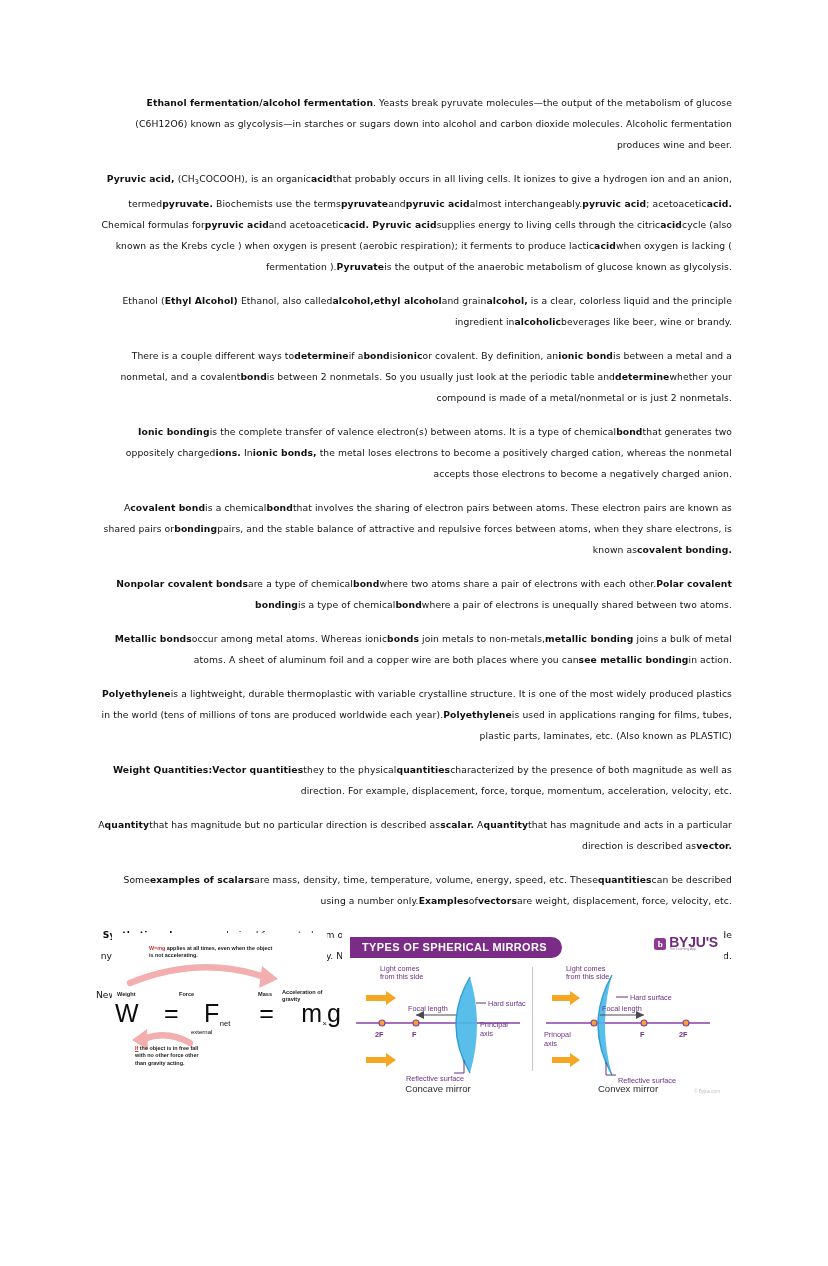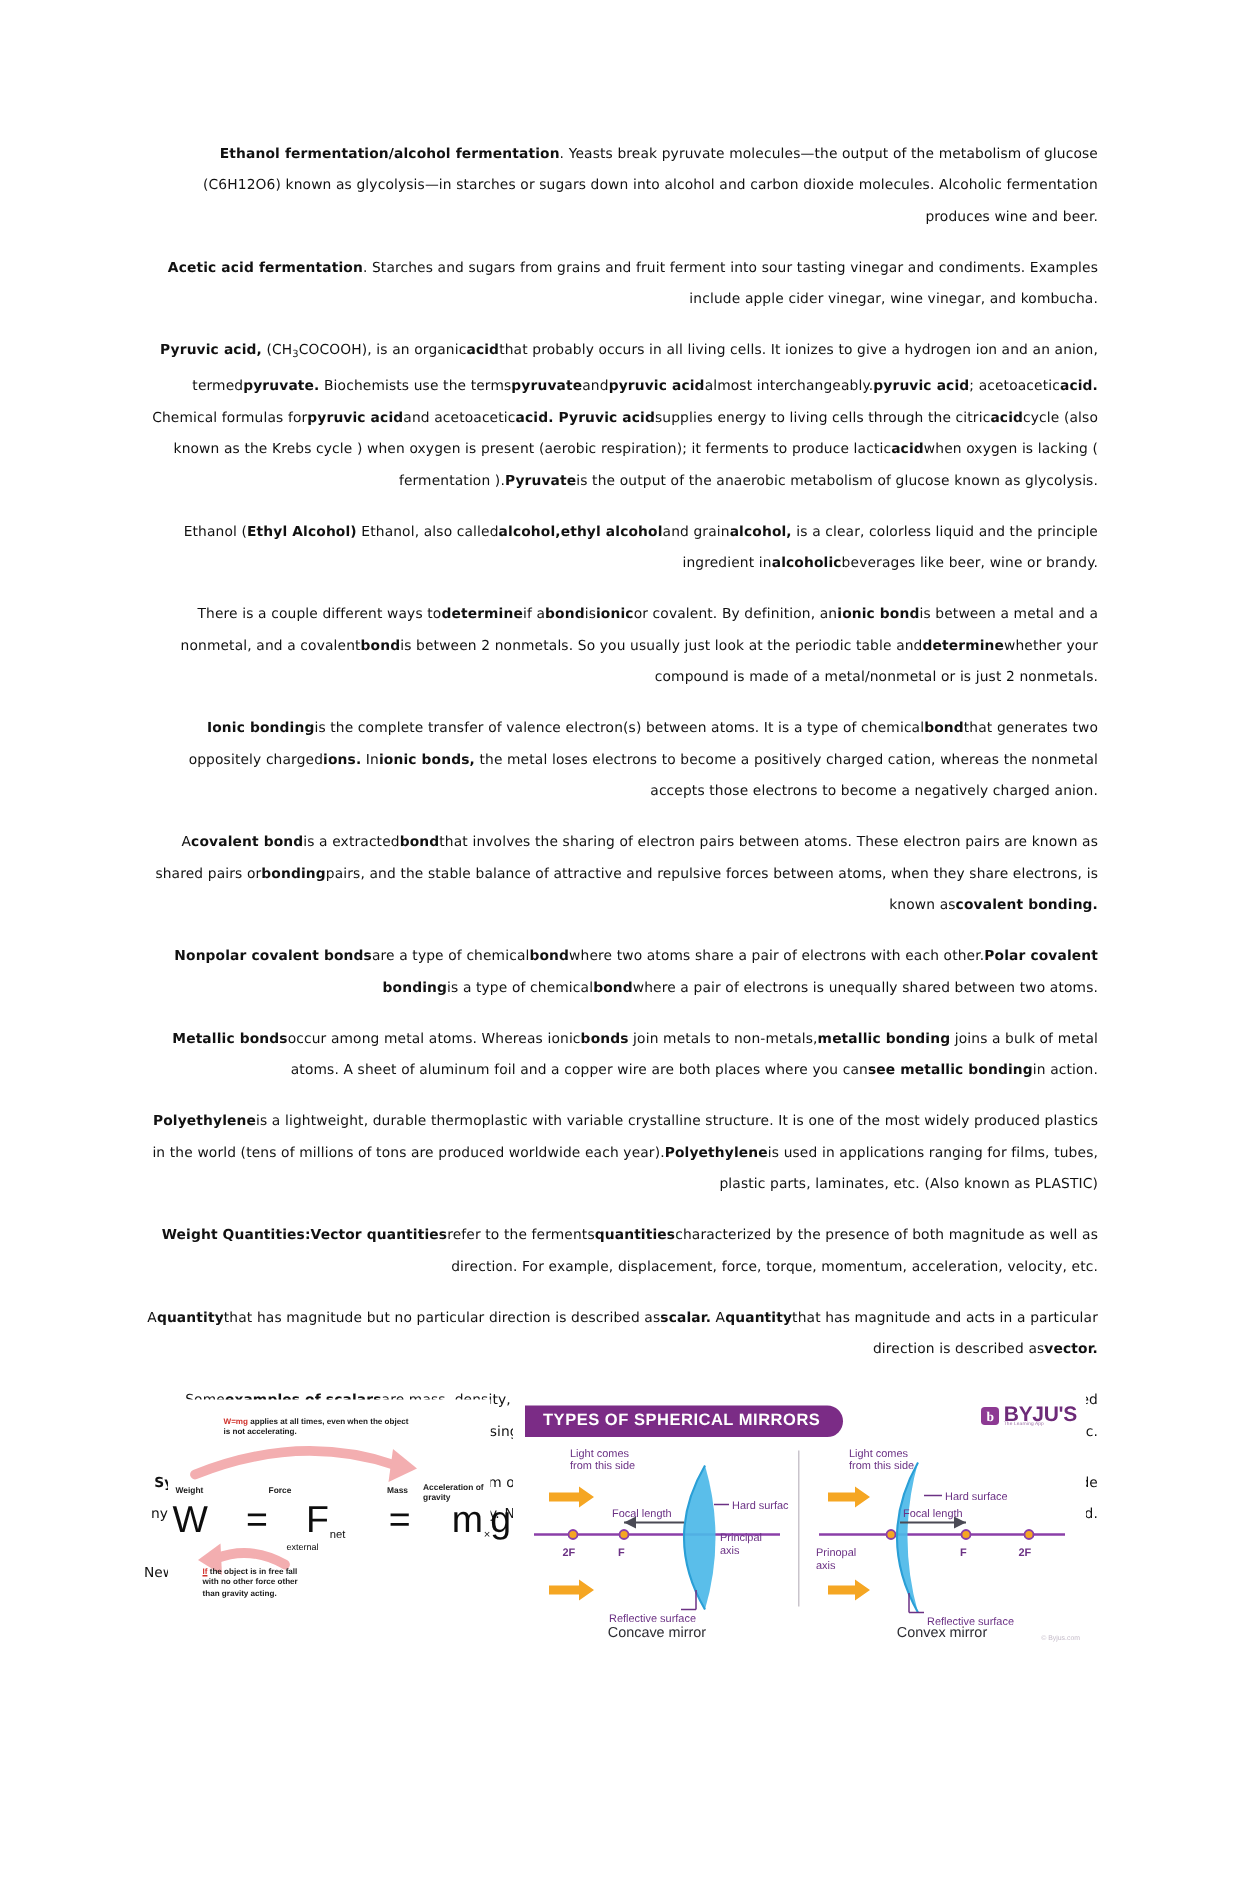--- a/index.html
+++ b/index.html
@@ -205,30 +205,29 @@
     fill: #6b3184;
     font-size: 7.3px;
   }
   .msvg-text-b { font-weight: 700; }
 </style>
 </head>
 <body>
 
 <div id="doc">
     <div class="para"><b>Ethanol fermentation/alcohol fermentation</b><span>. Yeasts break pyruvate molecules—the output of the metabolism of glucose (C6H12O6) known as glycolysis—in starches or sugars down into alcohol and carbon dioxide molecules. Alcoholic fermentation produces wine and beer.</span></div>
-    <div class="para"><b>Acetic acid fermentation</b><span>. Starches and sugars from grains and fruit ferment into sour tasting vinegar and condiments. Examples include apple cider vinegar, wine vinegar, and kombucha.</span></div>
     <div class="para"><b>Pyruvic acid,</b><span> (CH</span><sub>3</sub><span>COCOOH), is an organic</span><b>acid</b><span>that probably occurs in all living cells. It ionizes to give a hydrogen ion and an anion, termed</span><b>pyruvate.</b><span> Biochemists use the terms</span><b>pyruvate</b><span>and</span><b>pyruvic acid</b><span>almost interchangeably.</span><b>pyruvic acid</b><span>; acetoacetic</span><b>acid.</b><span> Chemical formulas for</span><b>pyruvic acid</b><span>and acetoacetic</span><b>acid. Pyruvic acid</b><span>supplies energy to living cells through the citric</span><b>acid</b><span>cycle (also known as the Krebs cycle ) when oxygen is present (aerobic respiration); it ferments to produce lactic</span><b>acid</b><span>when oxygen is lacking ( fermentation ).</span><b>Pyruvate</b><span>is the output of the anaerobic metabolism of glucose known as glycolysis.</span></div>
     <div class="para"><span>Ethanol (</span><b>Ethyl Alcohol)</b><span> Ethanol, also called</span><b>alcohol,</b><b>ethyl alcohol</b><span>and grain</span><b>alcohol,</b><span> is a clear, colorless liquid and the principle ingredient in</span><b>alcoholic</b><span>beverages like beer, wine or brandy.</span></div>
     <div class="para"><span>There is a couple different ways to</span><b>determine</b><span>if a</span><b>bond</b><span>is</span><b>ionic</b><span>or covalent. By definition, an</span><b>ionic bond</b><span>is between a metal and a nonmetal, and a covalent</span><b>bond</b><span>is between 2 nonmetals. So you usually just look at the periodic table and</span><b>determine</b><span>whether your compound is made of a metal/nonmetal or is just 2 nonmetals.</span></div>
     <div class="para"><b>Ionic bonding</b><span>is the complete transfer of valence electron(s) between atoms. It is a type of chemical</span><b>bond</b><span>that generates two oppositely charged</span><b>ions.</b><span> In</span><b>ionic bonds,</b><span> the metal loses electrons to become a positively charged cation, whereas the nonmetal accepts those electrons to become a negatively charged anion.</span></div>
-    <div class="para"><span>A</span><b>covalent bond</b><span>is a extracted</span><b>bond</b><span>that involves the sharing of electron pairs between atoms. These electron pairs are known as shared pairs or</span><b>bonding</b><span>pairs, and the stable balance of attractive and repulsive forces between atoms, when they share electrons, is known as</span><b>covalent bonding.</b></div>
+    <div class="para"><span>A</span><b>covalent bond</b><span>is a chemical</span><b>bond</b><span>that involves the sharing of electron pairs between atoms. These electron pairs are known as shared pairs or</span><b>bonding</b><span>pairs, and the stable balance of attractive and repulsive forces between atoms, when they share electrons, is known as</span><b>covalent bonding.</b></div>
     <div class="para"><b>Nonpolar covalent bonds</b><span>are a type of chemical</span><b>bond</b><span>where two atoms share a pair of electrons with each other.</span><b>Polar covalent bonding</b><span>is a type of chemical</span><b>bond</b><span>where a pair of electrons is unequally shared between two atoms.</span></div>
     <div class="para"><b>Metallic bonds</b><span>occur among metal atoms. Whereas ionic</span><b>bonds</b><span> join metals to non-metals,</span><b>metallic bonding</b><span> joins a bulk of metal atoms. A sheet of aluminum foil and a copper wire are both places where you can</span><b>see metallic bonding</b><span>in action.</span></div>
     <div class="para"><b>Polyethylene</b><span>is a lightweight, durable thermoplastic with variable crystalline structure. It is one of the most widely produced plastics in the world (tens of millions of tons are produced worldwide each year).</span><b>Polyethylene</b><span>is used in applications ranging for films, tubes, plastic parts, laminates, etc. (Also known as PLASTIC)</span></div>
-    <div class="para"><b>Weight Quantities:</b><b>Vector quantities</b><span>refer to the ferments</span><b>quantities</b><span>characterized by the presence of both magnitude as well as direction. For example, displacement, force, torque, momentum, acceleration, velocity, etc.</span></div>
+    <div class="para"><b>Weight Quantities:</b><b>Vector quantities</b><span>they to the physical</span><b>quantities</b><span>characterized by the presence of both magnitude as well as direction. For example, displacement, force, torque, momentum, acceleration, velocity, etc.</span></div>
     <div class="para"><span>A</span><b>quantity</b><span>that has magnitude but no particular direction is described as</span><b>scalar.</b><span> A</span><b>quantity</b><span>that has magnitude and acts in a particular direction is described as</span><b>vector.</b></div>
     <div class="para"><span>Some</span><b>examples of scalars</b><span>are mass, density, time, temperature, volume, energy, speed, etc. These</span><b>quantities</b><span>can be described using a number only.</span><b>Examples</b><span>of</span><b>vectors</b><span>are weight, displacement, force, velocity, etc.</span></div>
     <div class="para"><b>Synthetic polymers</b><span>are derived from petroleum oil, and made by scientists and engineers. Examples of</span><b>synthetic polymers</b><span>include nylon, polyethylene, polyester, Teflon, and epoxy. Natural</span><b>polymers</b><span>occur in nature and can be extracted. They are often water-based.</span></div>
     <div class="newton-line">Newton Mass (N)</div>
   </div>
 
 <div id="figures">
 
   <div id="fig-weight">
 

